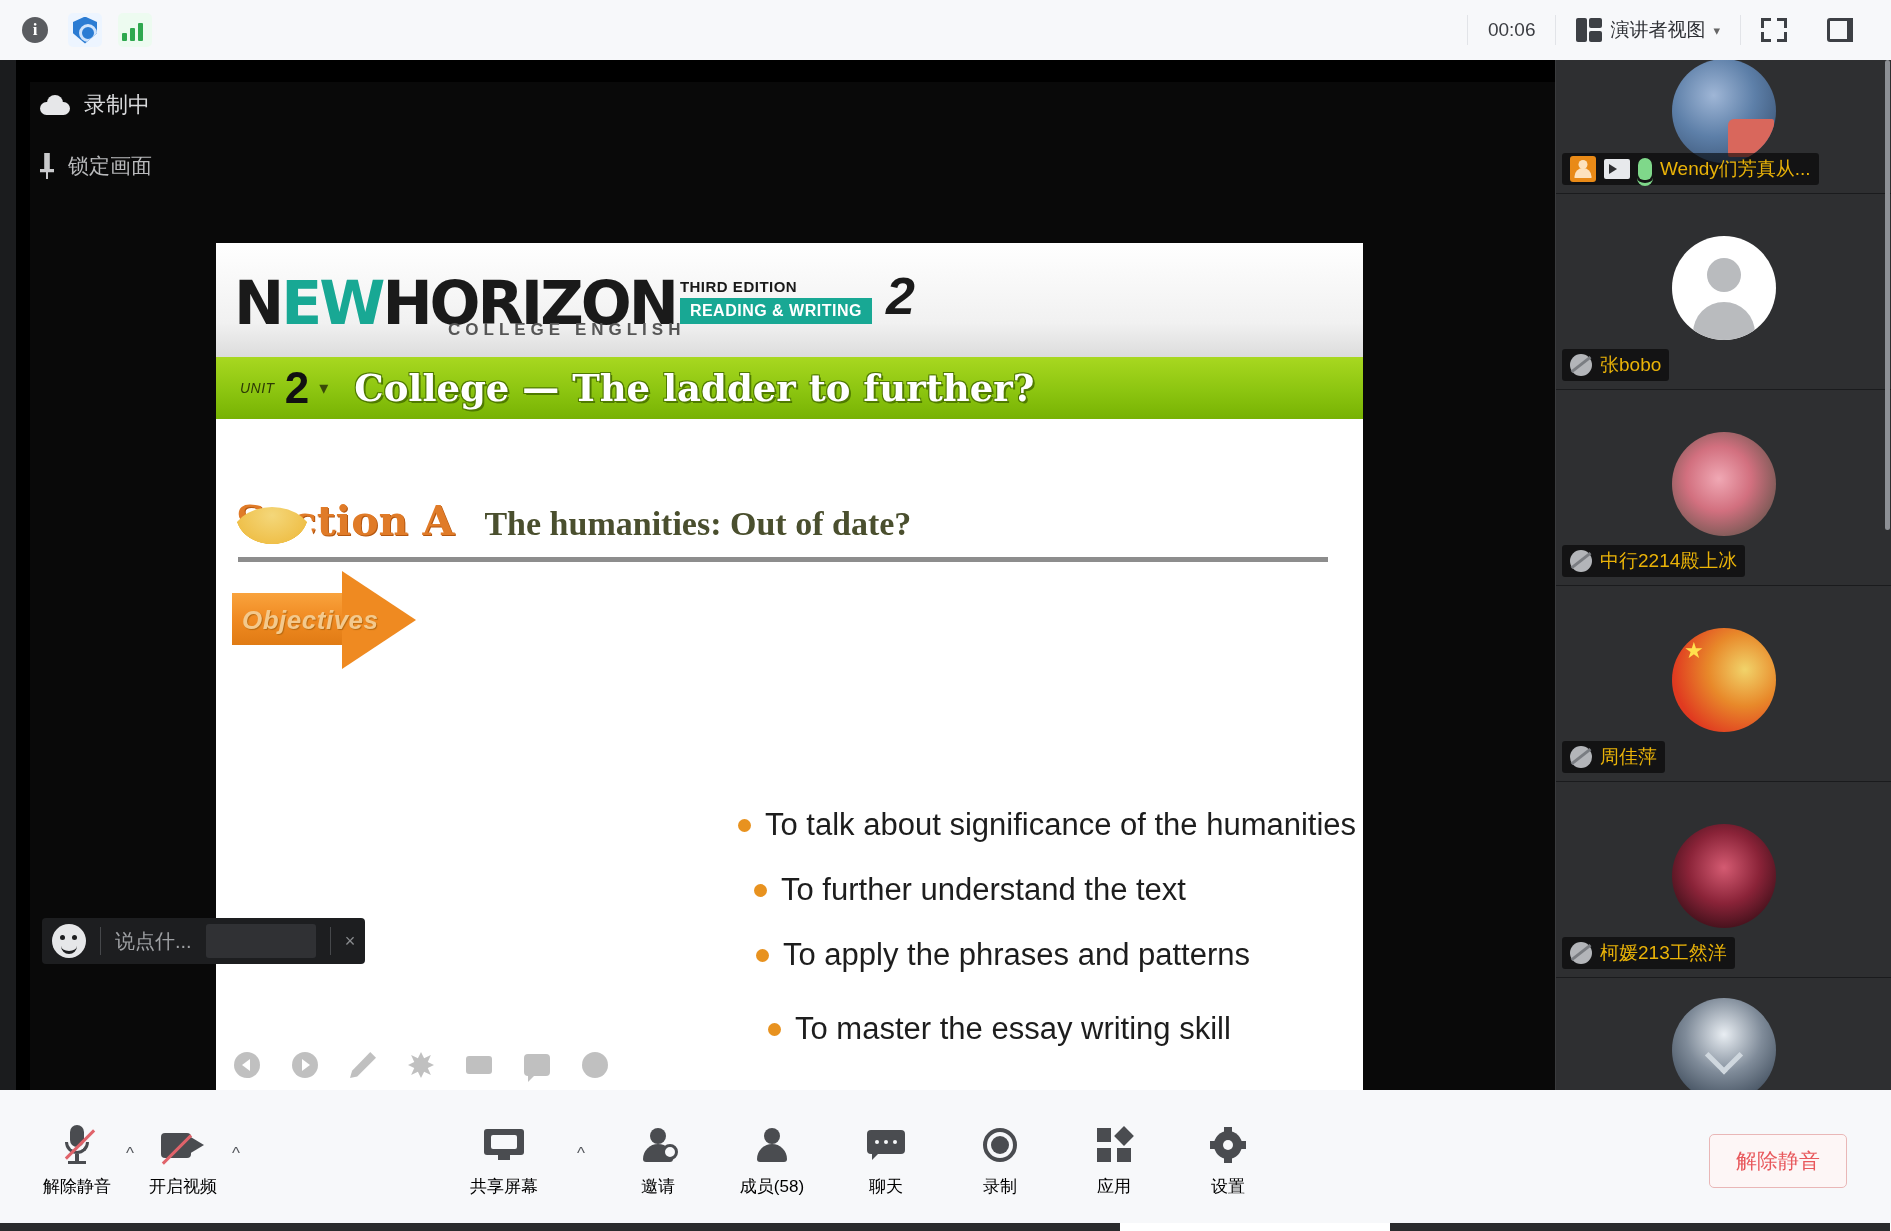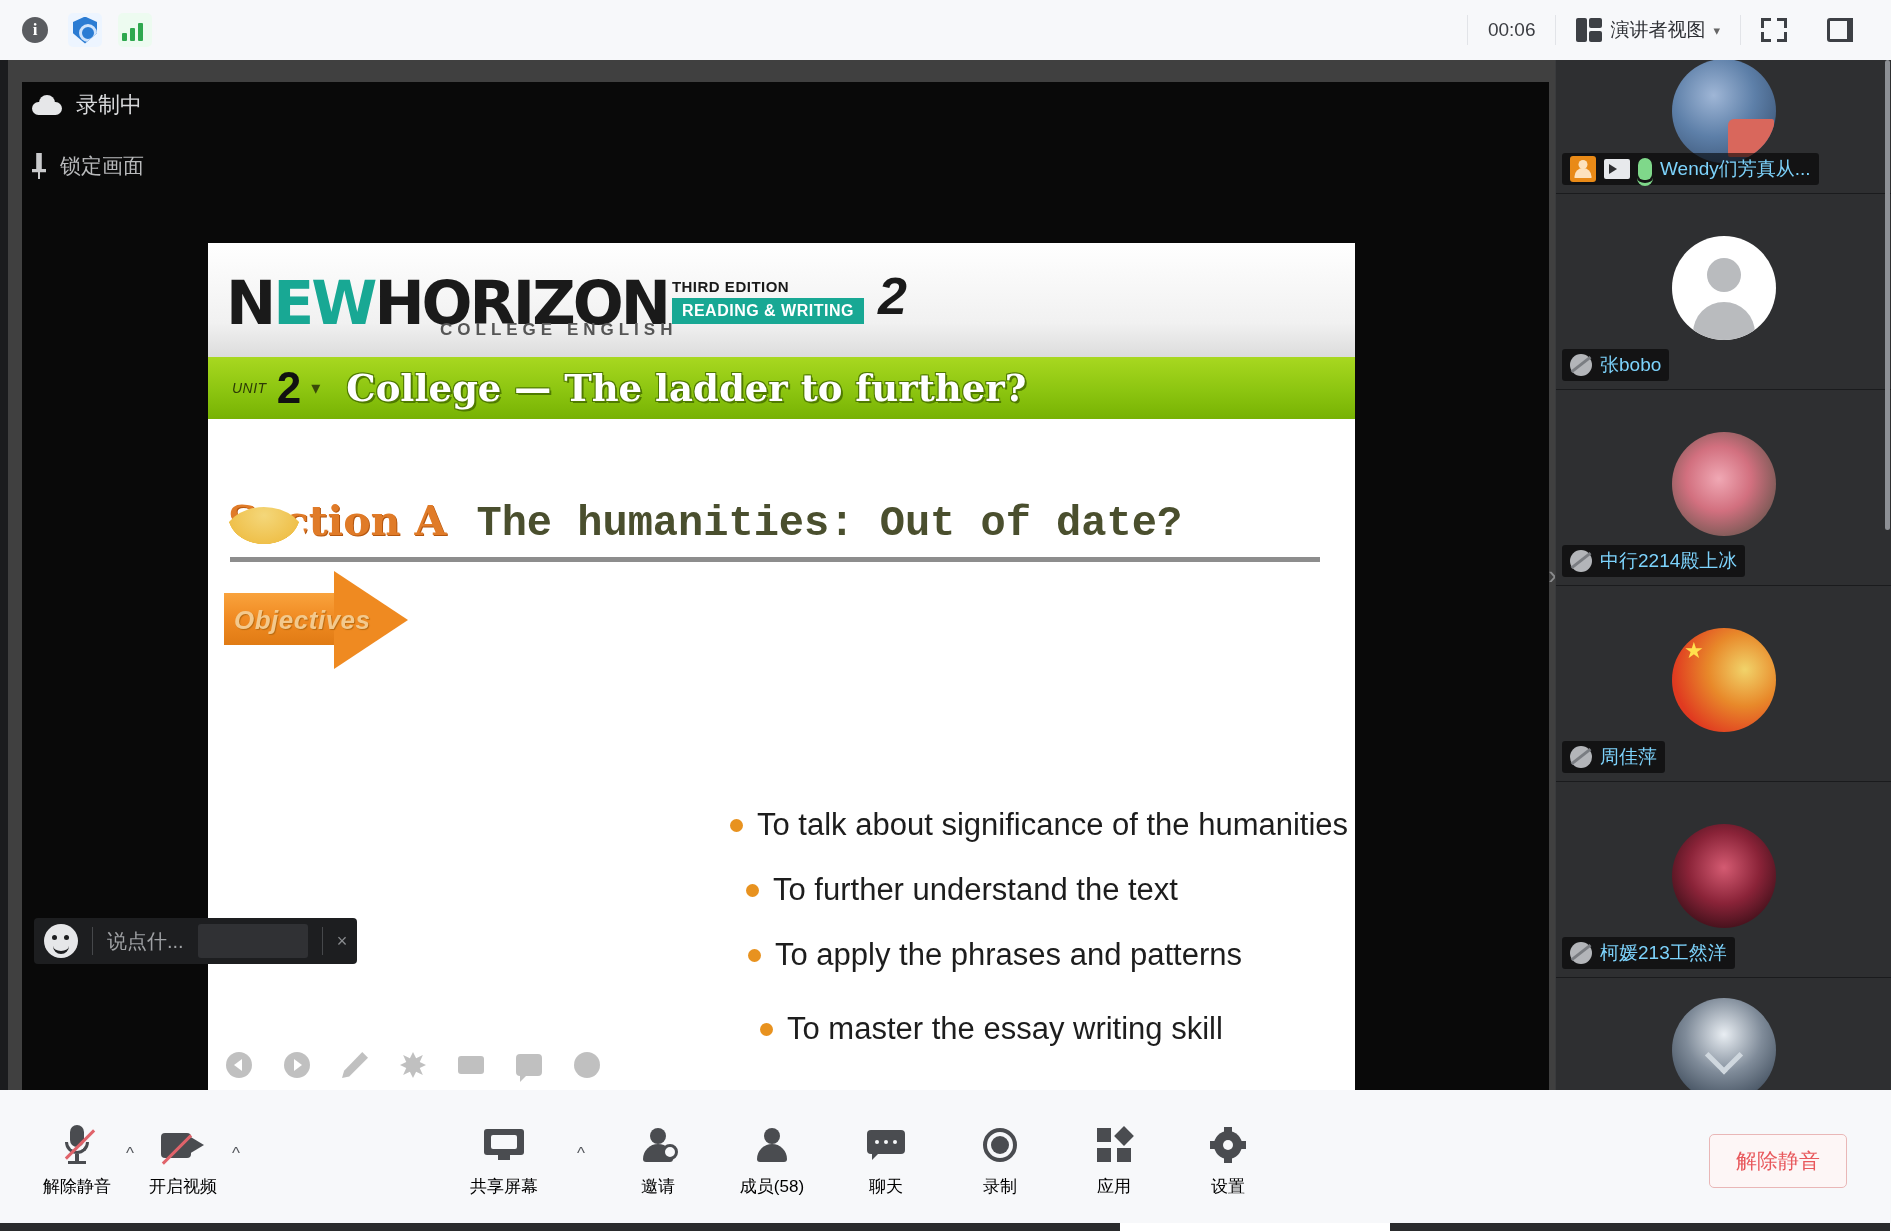--- a/index.html
+++ b/index.html
@@ -31,22 +31,22 @@
   .caret-sm { font-size:13px; color:#666; }
 
   
   .meeting {
     position:absolute; left:0; top:60px; width:1891px; height:1030px;
     background:#1b1c1e;
   }
 
   
   .stage {
-    position:absolute; left:8px; top:0; width:1555px; height:1030px;
-    background:#404040;
+    position:absolute; left:16px; top:0; width:1555px; height:1030px;
+    background:#000000;
   }
   .stage-inner {
     position:absolute; left:14px; top:22px; width:1527px; height:1008px;
     background:#090909;
   }
 
   .rec-banner {
     position:absolute; left:24px; top:30px; display:flex; align-items:center; gap:14px;
     color:#d8d9db; font-size:22px;
   }
@@ -105,21 +105,21 @@
     white-space:nowrap;
   }
 
   .slide-body { position:relative; height:682px; background:#fff; }
   .sec-row { position:absolute; left:20px; top:78px; width:1100px; display:flex; align-items:baseline; }
   .sec-a {
     font-family:"DejaVu Serif", serif; font-weight:bold; font-size:41px;
     color:#e07b28; text-shadow:1px 1px 0 #b4560f;
   }
   .sec-title {
-    margin-left:30px; font-family:Liberation Mono, monospace; font-weight:bold; font-size:42px; color:#4a4f2e;
+    margin-left:30px; font-family:Liberation Serif, serif; font-weight:bold; font-size:34px; color:#4a4f2e;
   }
   .sec-rule { position:absolute; left:22px; top:138px; width:1090px; height:5px; background:#8d8d8d; }
 
   .obj-arrow {
     position:absolute; left:16px; top:152px; width:198px; height:98px;
   }
   .obj-arrow .shaft{
     position:absolute; left:0; top:22px; width:128px; height:52px;
     background:linear-gradient(180deg,#f9a33d 0%,#f08a22 50%,#e07b14 100%);
   }
@@ -215,21 +215,21 @@
   }
   .badge-host { width:26px; height:26px; background:#e98a17; border-radius:3px; position:relative; flex:0 0 auto;}
   .badge-host::before{ content:""; position:absolute; left:50%; top:4px; transform:translateX(-50%); width:9px; height:9px; border-radius:50%; background:#fde2bd;}
   .badge-host::after{ content:""; position:absolute; left:50%; bottom:4px; transform:translateX(-50%); width:17px; height:10px; border-radius:9px 9px 0 0; background:#fde2bd;}
   .badge-share { width:26px; height:20px; background:#e7e9ec; border-radius:2px; position:relative; flex:0 0 auto;}
   .badge-share::after{ content:""; position:absolute; left:5px; top:5px; width:0;height:0; border-top:5px solid transparent;border-bottom:5px solid transparent;border-left:8px solid #2e2f31;}
   .mic-on { width:14px; height:22px; background:#7fd88a; border-radius:7px 7px 6px 6px; flex:0 0 auto; position:relative;}
   .mic-on::after{ content:""; position:absolute; left:50%; bottom:-6px; transform:translateX(-50%); width:16px; height:5px; border-bottom:3px solid #7fd88a; border-radius:0 0 8px 8px;}
   .mic-off { width:22px; height:22px; background:#cfd2d6; border-radius:50%; flex:0 0 auto; position:relative; opacity:.85;}
   .mic-off::after{ content:""; position:absolute; left:-1px; top:9px; width:24px; height:3px; background:#8d9096; transform:rotate(-38deg);}
-  .p-label { color:#7dd3fc; font-size:19px; white-space:nowrap; overflow:hidden; text-overflow:ellipsis; }
+  .p-label { color:#eab308; font-size:19px; white-space:nowrap; overflow:hidden; text-overflow:ellipsis; }
 
   .rail-scroll { position:absolute; right:1px; top:0; width:5px; height:470px; background:#8d9095; border-radius:3px; }
 
   
   .toolbar {
     position:absolute; left:0; top:1090px; width:1891px; height:141px;
     background:#f7f8fa; display:flex; align-items:center;
   }
   .tb-item {
     display:flex; flex-direction:column; align-items:center; justify-content:center;

